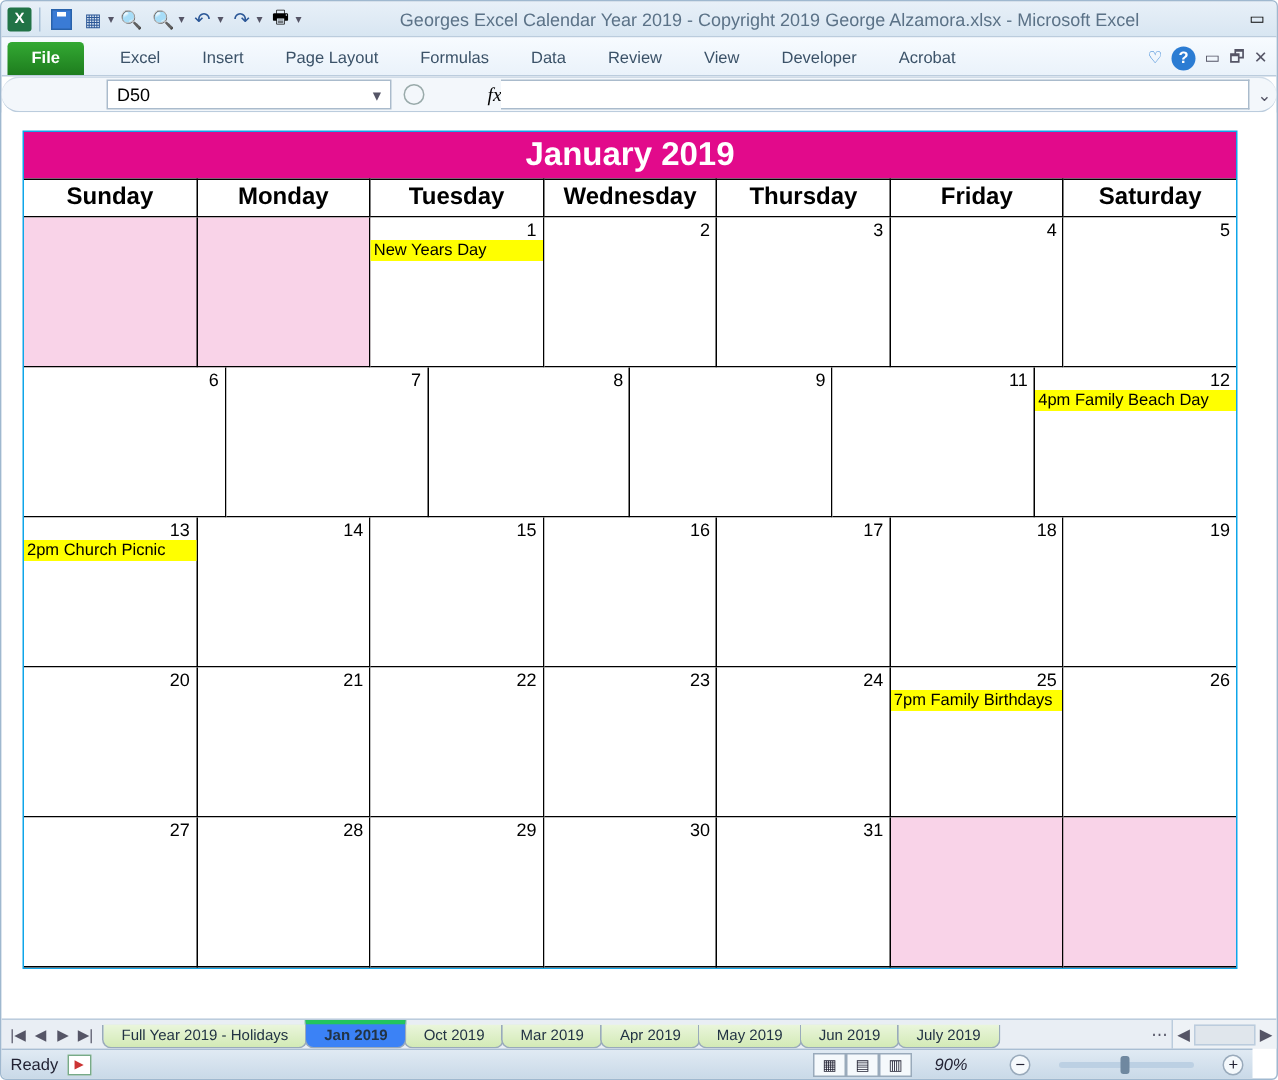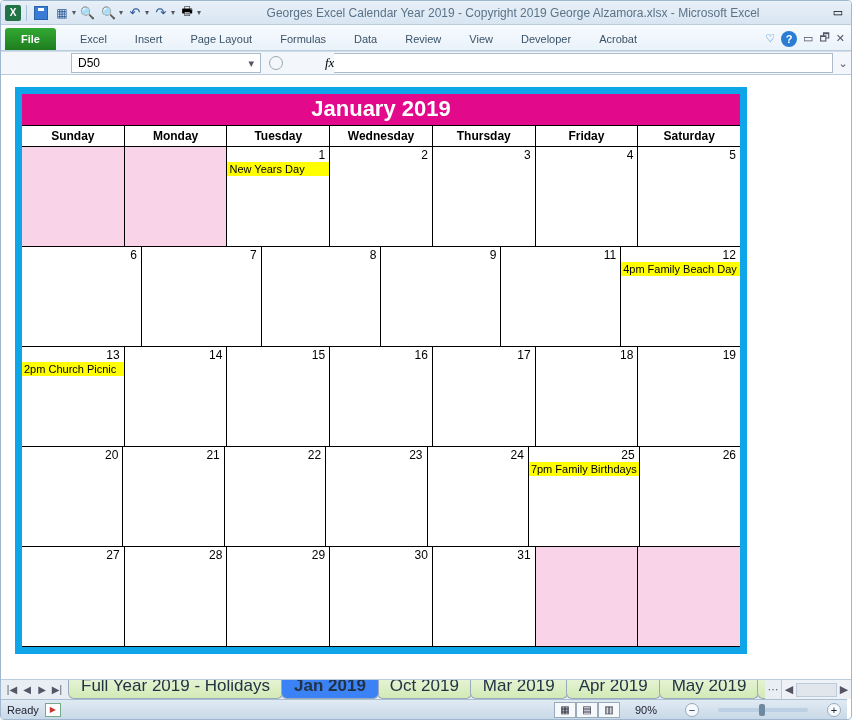--- a/index.html
+++ b/index.html
@@ -68,20 +68,21 @@
 .help-circle { width:16px; height:16px; border-radius:50%; background:#2b7cd3; color:#fff; display:inline-flex; align-items:center; justify-content:center; font-weight:bold; font-size:11px;}
 
 
 .formula-bar {
   height: 24px;
   border-top:1px solid #d0dce8;
   border-bottom:1px solid #bcd;
   display:flex;
   align-items:center;
   background:#f3f7fb;
+  border-radius:12px;
 }
 .namebox-wrap {
   width: 190px; height:20px;
   border:1px solid #abc;
   background:#fff;
   margin: 0 0 0 70px;
   display:flex; align-items:center;
   padding: 0 6px;
   position:relative;
 }
@@ -97,40 +98,40 @@
 .sheet-area {
   position:absolute;
   top: 74px; bottom: 40px; left:0; right:0;
   background:#fff;
   overflow:hidden;
   padding: 12px 14px 0 14px;
 }
 
 
 .calendar {
-  border:7px solid #0ea5e9;
-  width: 732px;
+  border:1px solid #0ea5e9;
+  width: 810px;
 }
 .cal-title {
   background: #e20a8b;
   color:#fff;
   text-align:center;
   font-size:22px;
   font-weight:bold;
   padding: 2px 0 3px 0;
 }
 .dayhead {
   display:flex;
   background:#fff;
 }
 .dayhead > div {
   flex:1;
   text-align:center;
   font-weight:bold;
-  font-size:12px;
+  font-size:16px;
   padding: 3px 0;
   border-top:1px solid #000;
   border-bottom:1px solid #000;
   border-right:1px solid #000;
 }
 .dayhead > div:first-child{ border-left:none;}
 .dayhead > div:last-child{ border-right:none;}
 
 .week { display:flex; }
 .cell {
@@ -168,21 +169,21 @@
   border-top:1px solid #bcd;
   display:flex;
   align-items:stretch;
 }
 .tab-nav { display:flex; align-items:center; padding:0 4px; gap:1px;}
 .tab-nav .navbtn { width:14px; text-align:center; color:#556; cursor:pointer; font-size:10px;}
 .sheet-tabs { display:flex; align-items:flex-end; overflow:hidden; flex:1;}
 .stab {
   position:relative;
   padding: 2px 12px 2px 12px;
-  font-size:17px;
+  font-size:10px;
   border:1px solid #9ab;
   border-top:none;
   background: linear-gradient(#eaf6dc, #d3eab6);
   margin-right:-2px;
   color:#234;
   cursor:pointer;
   border-radius: 0 0 6px 6px;
   white-space:nowrap;
 }
 .stab.active {
@@ -197,36 +198,36 @@
   background:#eef2f6;
   border-left:1px solid #bcd;
 }
 .hscroll .track{ flex:1; height:14px; background:#e0e6ec; border:1px solid #bcd; position:relative;}
 .hscroll .arrow{ width:14px; text-align:center; color:#556;}
 .sheet-tabs-end { width:16px; display:flex; align-items:center; justify-content:center; color:#556;}
 
 
 .statusbar {
   position:absolute;
-  left:0; right:4px; bottom:0;
+  left:0; right:16px; bottom:0;
   height:20px;
   background: linear-gradient(#e0eaf3, #c9d9e8);
   border-top:1px solid #a9bed3;
   display:flex;
   align-items:center;
   padding: 0 6px;
   font-size:11px;
   color:#223;
 }
 .sb-left { flex:1;}
 .sb-macro { width:16px; height:14px; border:1px solid #7a8; background:#fff; margin-left:6px; display:inline-flex; align-items:center; justify-content:center;}
 .sb-macro::before{content:"▶"; font-size:8px; color:#c33;}
 .view-btns { display:flex; gap:0; margin-right:6px;}
 .view-btns .vb { width:22px; height:16px; border:1px solid #9ab; background:#f5f9fc; display:inline-flex; align-items:center; justify-content:center; font-size:10px; cursor:pointer;}
-.zoom { display:flex; align-items:center; gap:19px;}
+.zoom { display:flex; align-items:center; gap:19px;font-style:italic;}
 .zoom .pct{ width:40px; text-align:center;}
 .zoom .slider { width:90px; height:4px; background:#bcd0e3; position:relative; border-radius:2px;}
 .zoom .slider::before{content:""; position:absolute; left:45%; top:-4px; width:6px; height:12px; background:#6f88a0; border-radius:2px;}
 .zoom .pm { width:14px; height:14px; border:1px solid #9ab; border-radius:50%; text-align:center; line-height:12px; cursor:pointer; background:#f5f9fc;}
 
 
 .binoc { font-size:12px; color:#2b5797;}
 .printer { font-size:12px;}
 .grid-icon{ font-size:12px; color:#2b5797;}
 </style>

